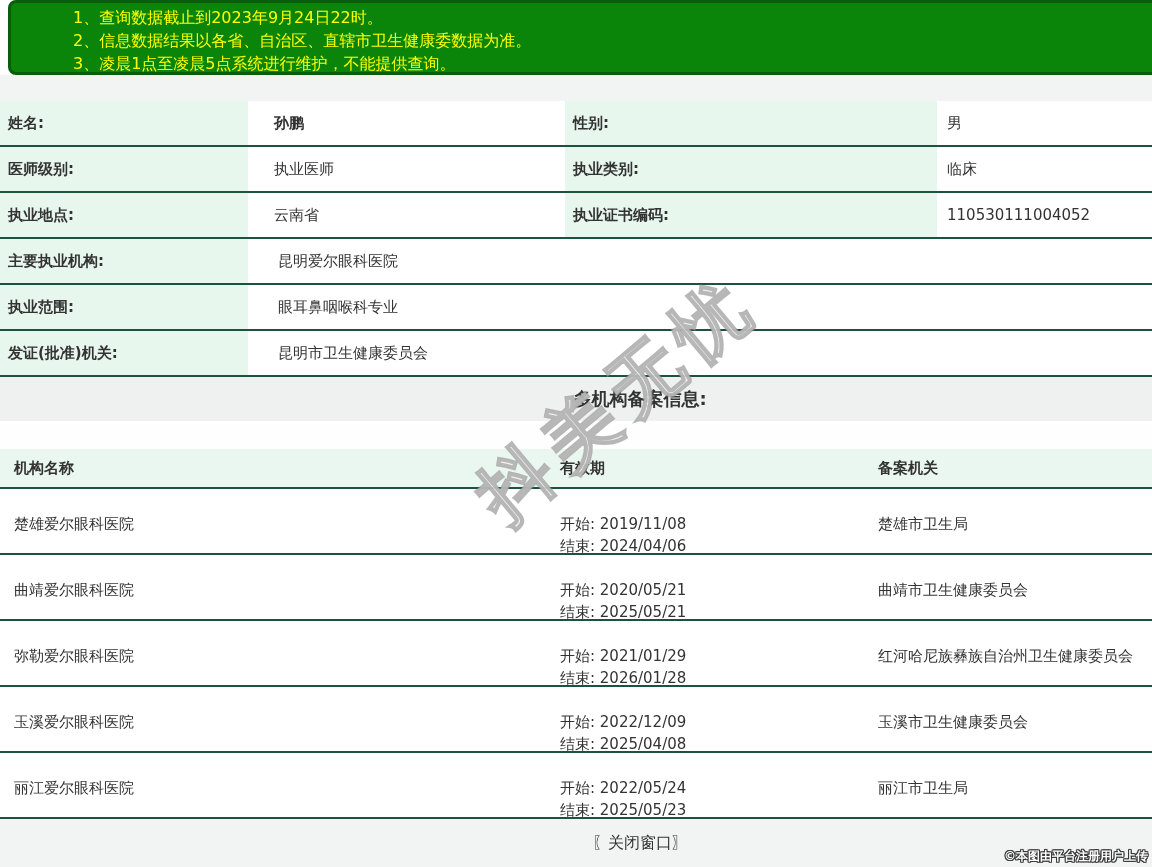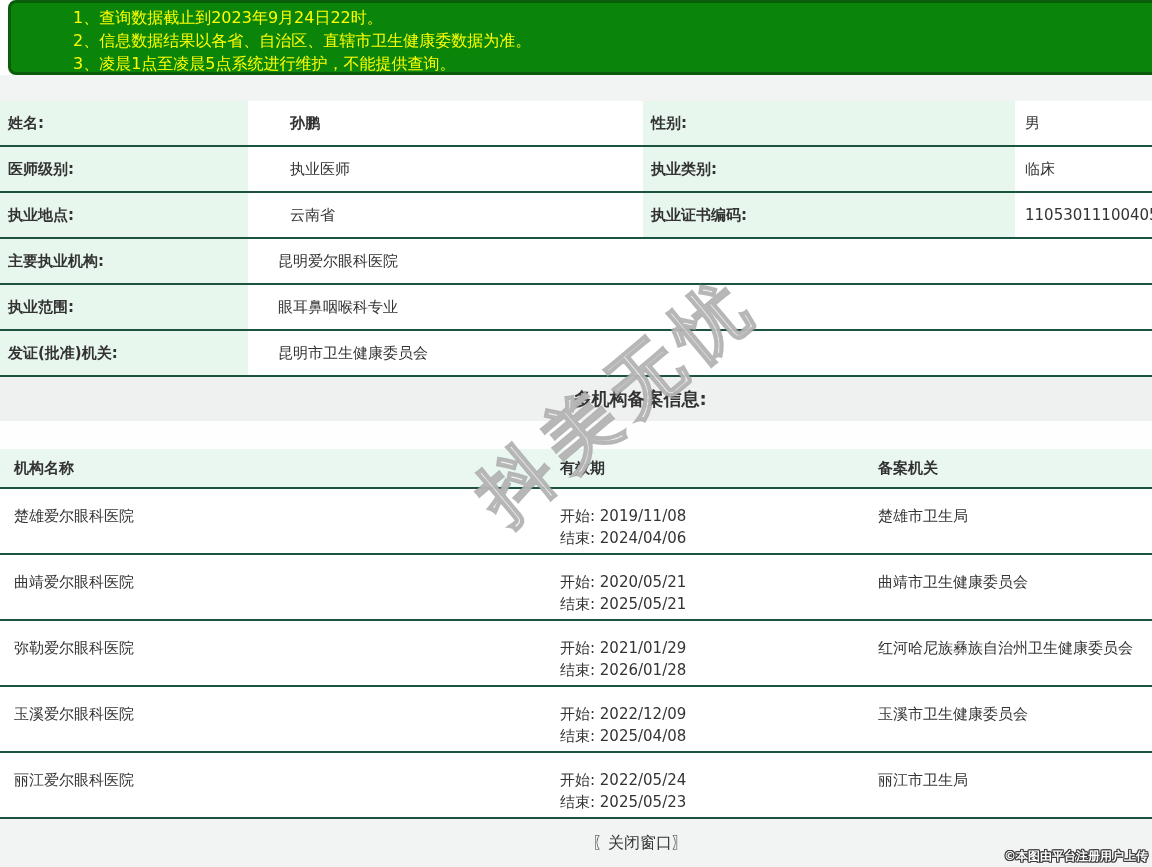--- a/index.html
+++ b/index.html
@@ -14,37 +14,37 @@
   .notice-line { color:#ffff00; font-size:16px; line-height:23px; white-space:nowrap; }
 
   .gap { height:26px; background:#f1f4f2; }
 
   
   .t1 { width:1280px; }
   .t1row { display:flex; height:46px; border-bottom:2px solid #1c5240; }
   .cell { display:flex; align-items:center; font-size:15px; overflow:hidden; white-space:nowrap; }
   .lbl { background:#e8f7ee; font-weight:bold; padding-left:8px; }
   .c1 { width:248px; }
-  .c2 { width:395px; padding-left:42px; }
+  .c2 { width:317px; padding-left:26px; }
   .c3 { width:372px; }
   .c4 { flex:1; padding-left:10px; }
   .cwide { flex:1; padding-left:30px; }
   .bold { font-weight:bold; }
 
   
   .band { height:44px; background:#eff1f0; display:flex; align-items:center; justify-content:center; }
   .band span { font-size:18px; font-weight:bold; }
 
   .strip { height:28px; background:#fdfefd; }
 
   
   .t2head { display:flex; height:40px; background:#eaf7f0; border-bottom:2px solid #1c5240; }
   .t2head .hcell { font-size:15px; font-weight:bold; display:flex; align-items:center;text-align:center; }
   .t2row { display:flex; height:66px; border-bottom:2px solid #1c5240; background:#ffffff; }
-  .t2row .rcell { font-size:15px; padding-top:16px; line-height:22px; }
+  .t2row .rcell { font-size:15px; padding-top:24px; line-height:22px; }
   .o1 { width:550px; padding-left:14px; }
   .o2 { width:320px; padding-left:10px; }
   .o3 { flex:1; padding-left:8px; }
 
   
   .footer { height:48px; background:#f2f4f3; display:flex; align-items:center; justify-content:center; }
   .close-link { font-size:16px; color:#333; cursor:pointer; }
 
   
   .watermark { position:absolute; left:408px; top:352px; width:420px; text-align:center;

